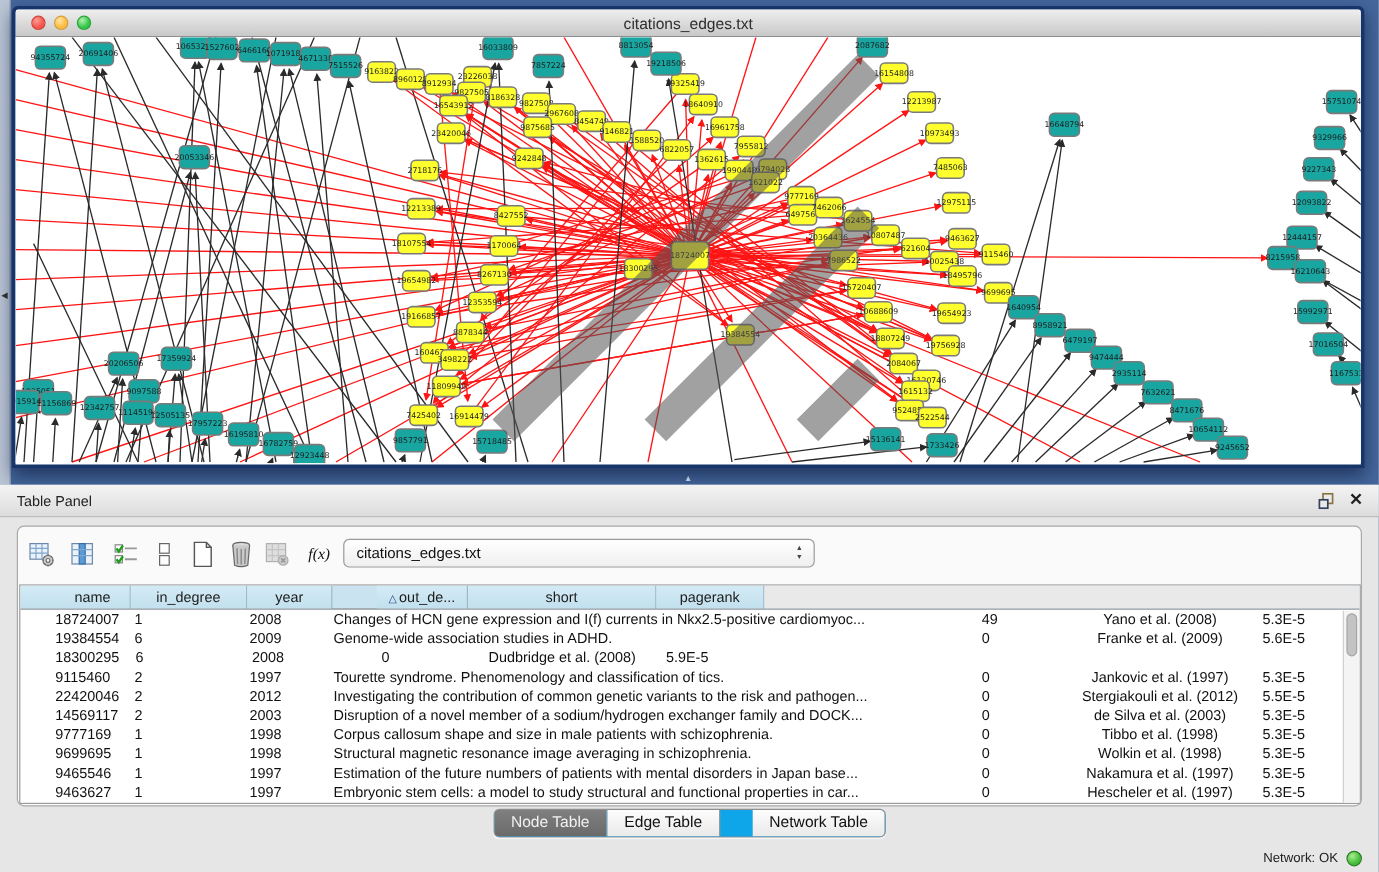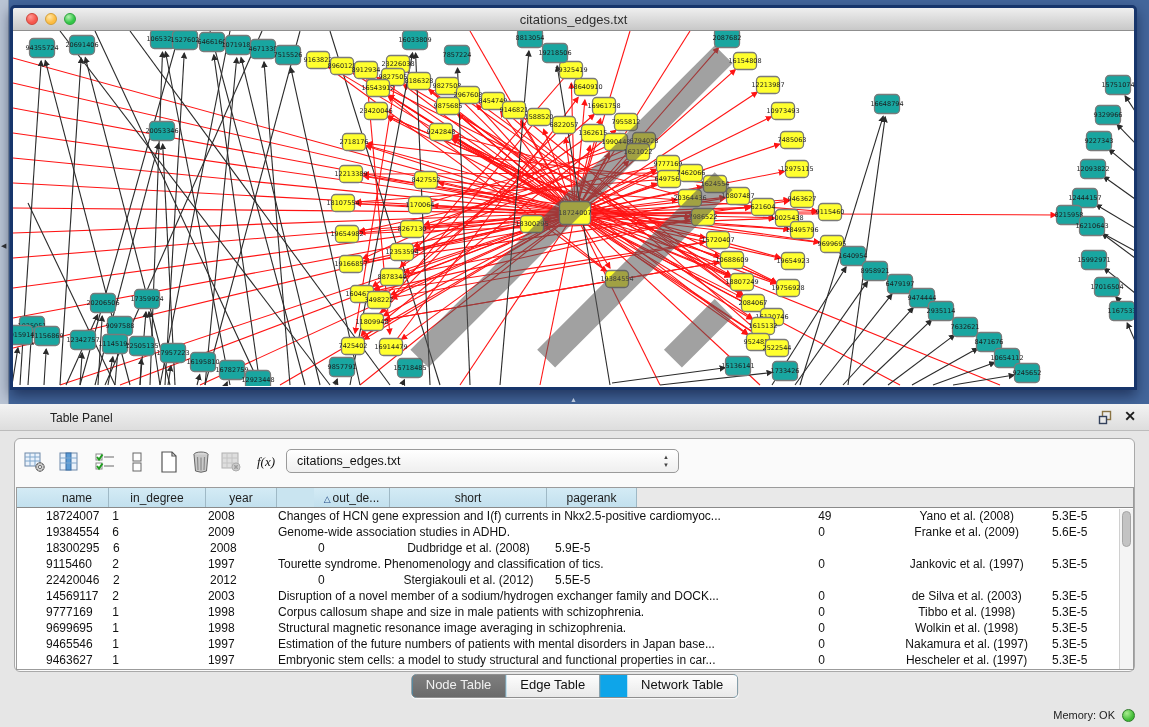--- a/index.html
+++ b/index.html
@@ -28,21 +28,21 @@
   .graph-canvas svg { display:block; width:1121px; height:355px; }
   .resize-grip { position:absolute; right:2px; bottom:2px; width:14px; height:14px; opacity:.55; }
   .splitter-mark { position:absolute; left:570px; top:396px; width:10px; height:7px; z-index:3;
     color:#b9c6da; font-size:7px; line-height:7px; }
 
   
   .table-panel { position:absolute; left:0; top:404px; width:1149px; height:323px;
     background:#e6e6e6; z-index:2; }
   .panel-header { height:27px; background:linear-gradient(#f3f3f3,#dddddd);
     border-bottom:1px solid #bcbcbc; position:relative; }
-  .panel-header .ph-title { position:absolute; left:14px; top:7px; font-size:12px; color:#222;margin-left:36px; }
+  .panel-header .ph-title { position:absolute; left:14px; top:7px; font-size:12px; color:#222; }
   .ph-float { position:absolute; right:36px; top:6px; width:15px; height:15px; cursor:pointer; }
   .ph-close { position:absolute; right:13px; top:4px; font-size:14px; font-weight:bold; color:#1c1c1c; cursor:pointer; }
 
   .tp-container { position:absolute; left:14px; top:34px; width:1121px; height:234px;
     background:#fafafa; border:1px solid #a9a9a9; border-radius:6px; }
 
   
   .toolbar { position:absolute; left:0; top:4px; height:40px; width:100%; }
   .tb-btn { position:absolute; top:5px; width:28px; height:28px; border:none; background:transparent;
     cursor:pointer; }
@@ -697,20 +697,21 @@
             <div class="td c2">1997</div>
             <div class="td c3">Tourette syndrome. Phenomenology and classification of tics.</div>
             <div class="td c4">0</div>
             <div class="td c5 center">Jankovic et al. (1997)</div>
             <div class="td c6 pad8">5.3E-5</div>
           </div>
           <div class="tr">
             <div class="td c0">22420046</div>
             <div class="td c1">2</div>
             <div class="td c2">2012</div>
+            <div class="td c3">Investigating the contribution of common genetic variants to the risk and pathogen...</div>
             <div class="td c4">0</div>
             <div class="td c5 center">Stergiakouli et al. (2012)</div>
             <div class="td c6 pad8">5.5E-5</div>
           </div>
           <div class="tr">
             <div class="td c0">14569117</div>
             <div class="td c1">2</div>
             <div class="td c2">2003</div>
             <div class="td c3">Disruption of a novel member of a sodium/hydrogen exchanger family and DOCK...</div>
             <div class="td c4">0</div>
@@ -761,17 +762,17 @@
   </div>
 
   <div class="seg-tabs">
     <div class="seg selected">Node Table</div>
     <div class="seg">Edge Table</div>
     <div class="seg">Network Table</div>
   </div>
 
   <div class="status">
     <span class="mem-text">
-      <span>Memory:</span> <span>OK</span>
+      <span>Network:</span> <span>OK</span>
     </span>
     <span class="light"></span>
   </div>
 </div>
 
 </body></html>

